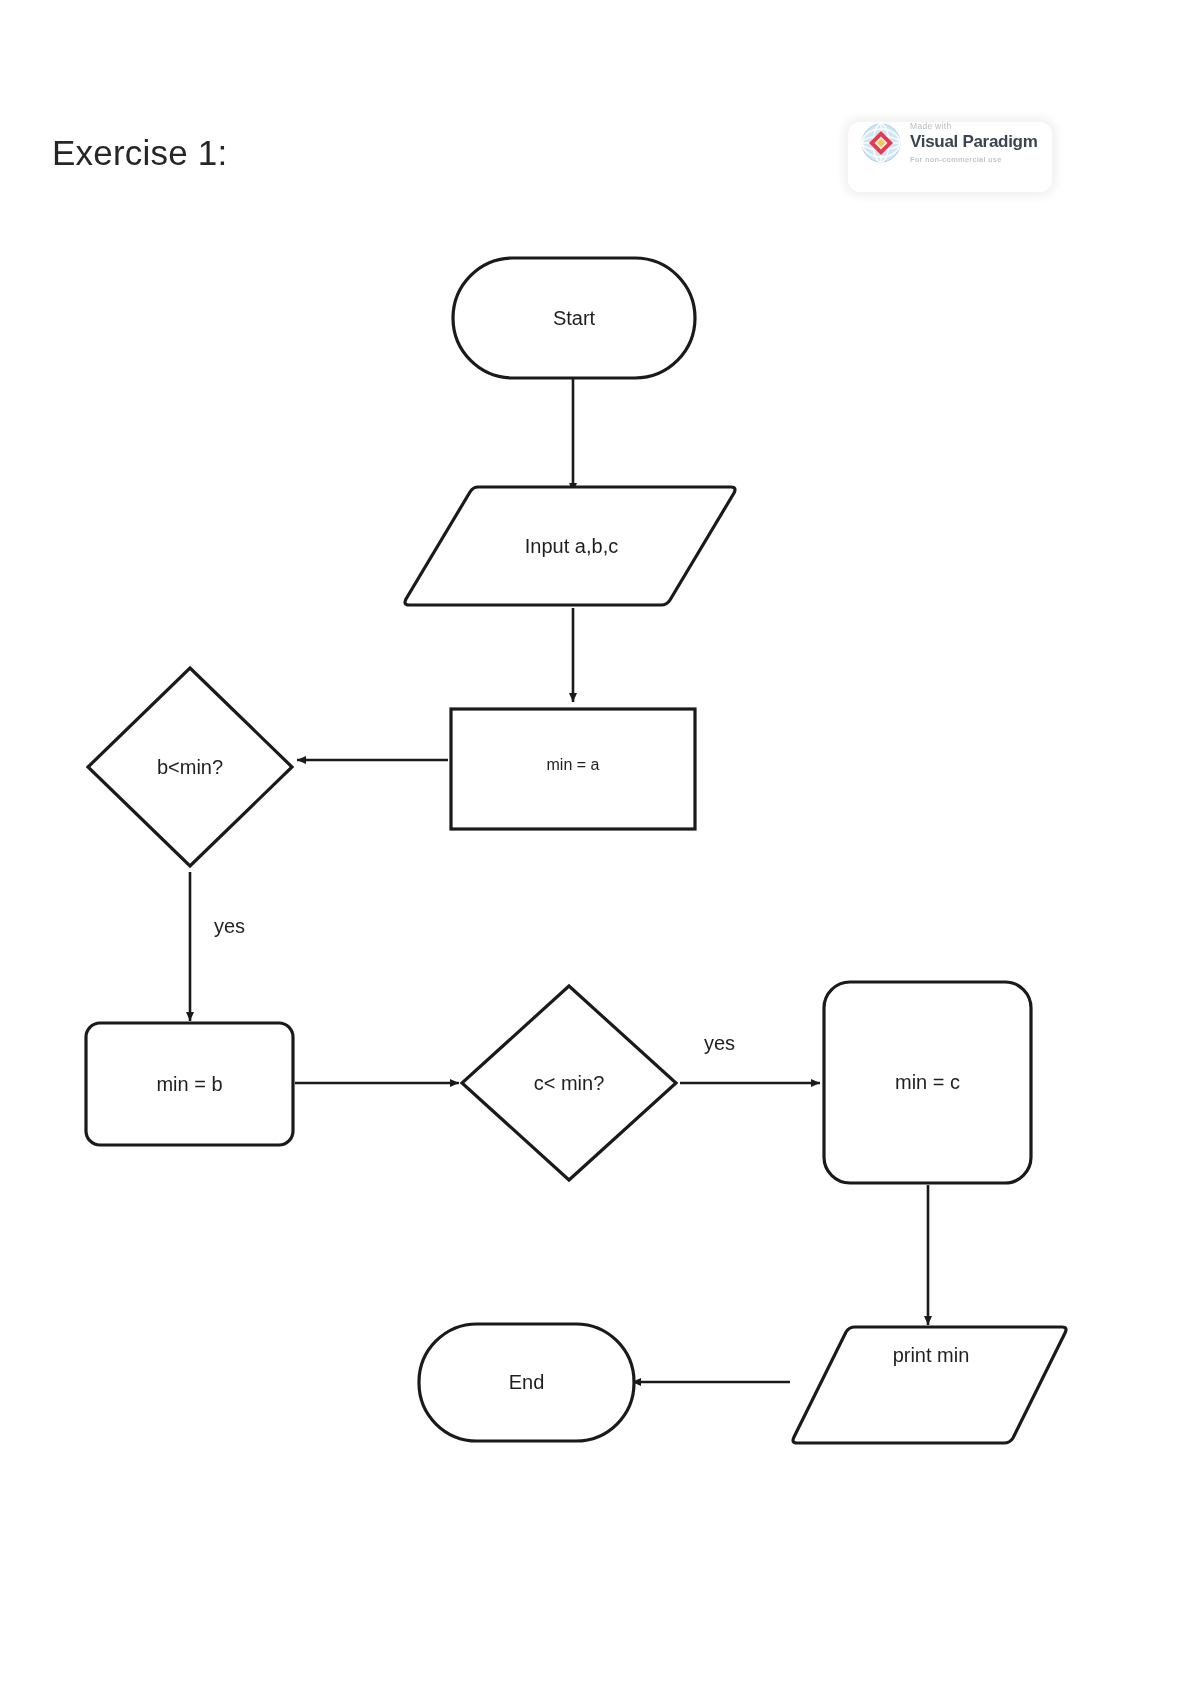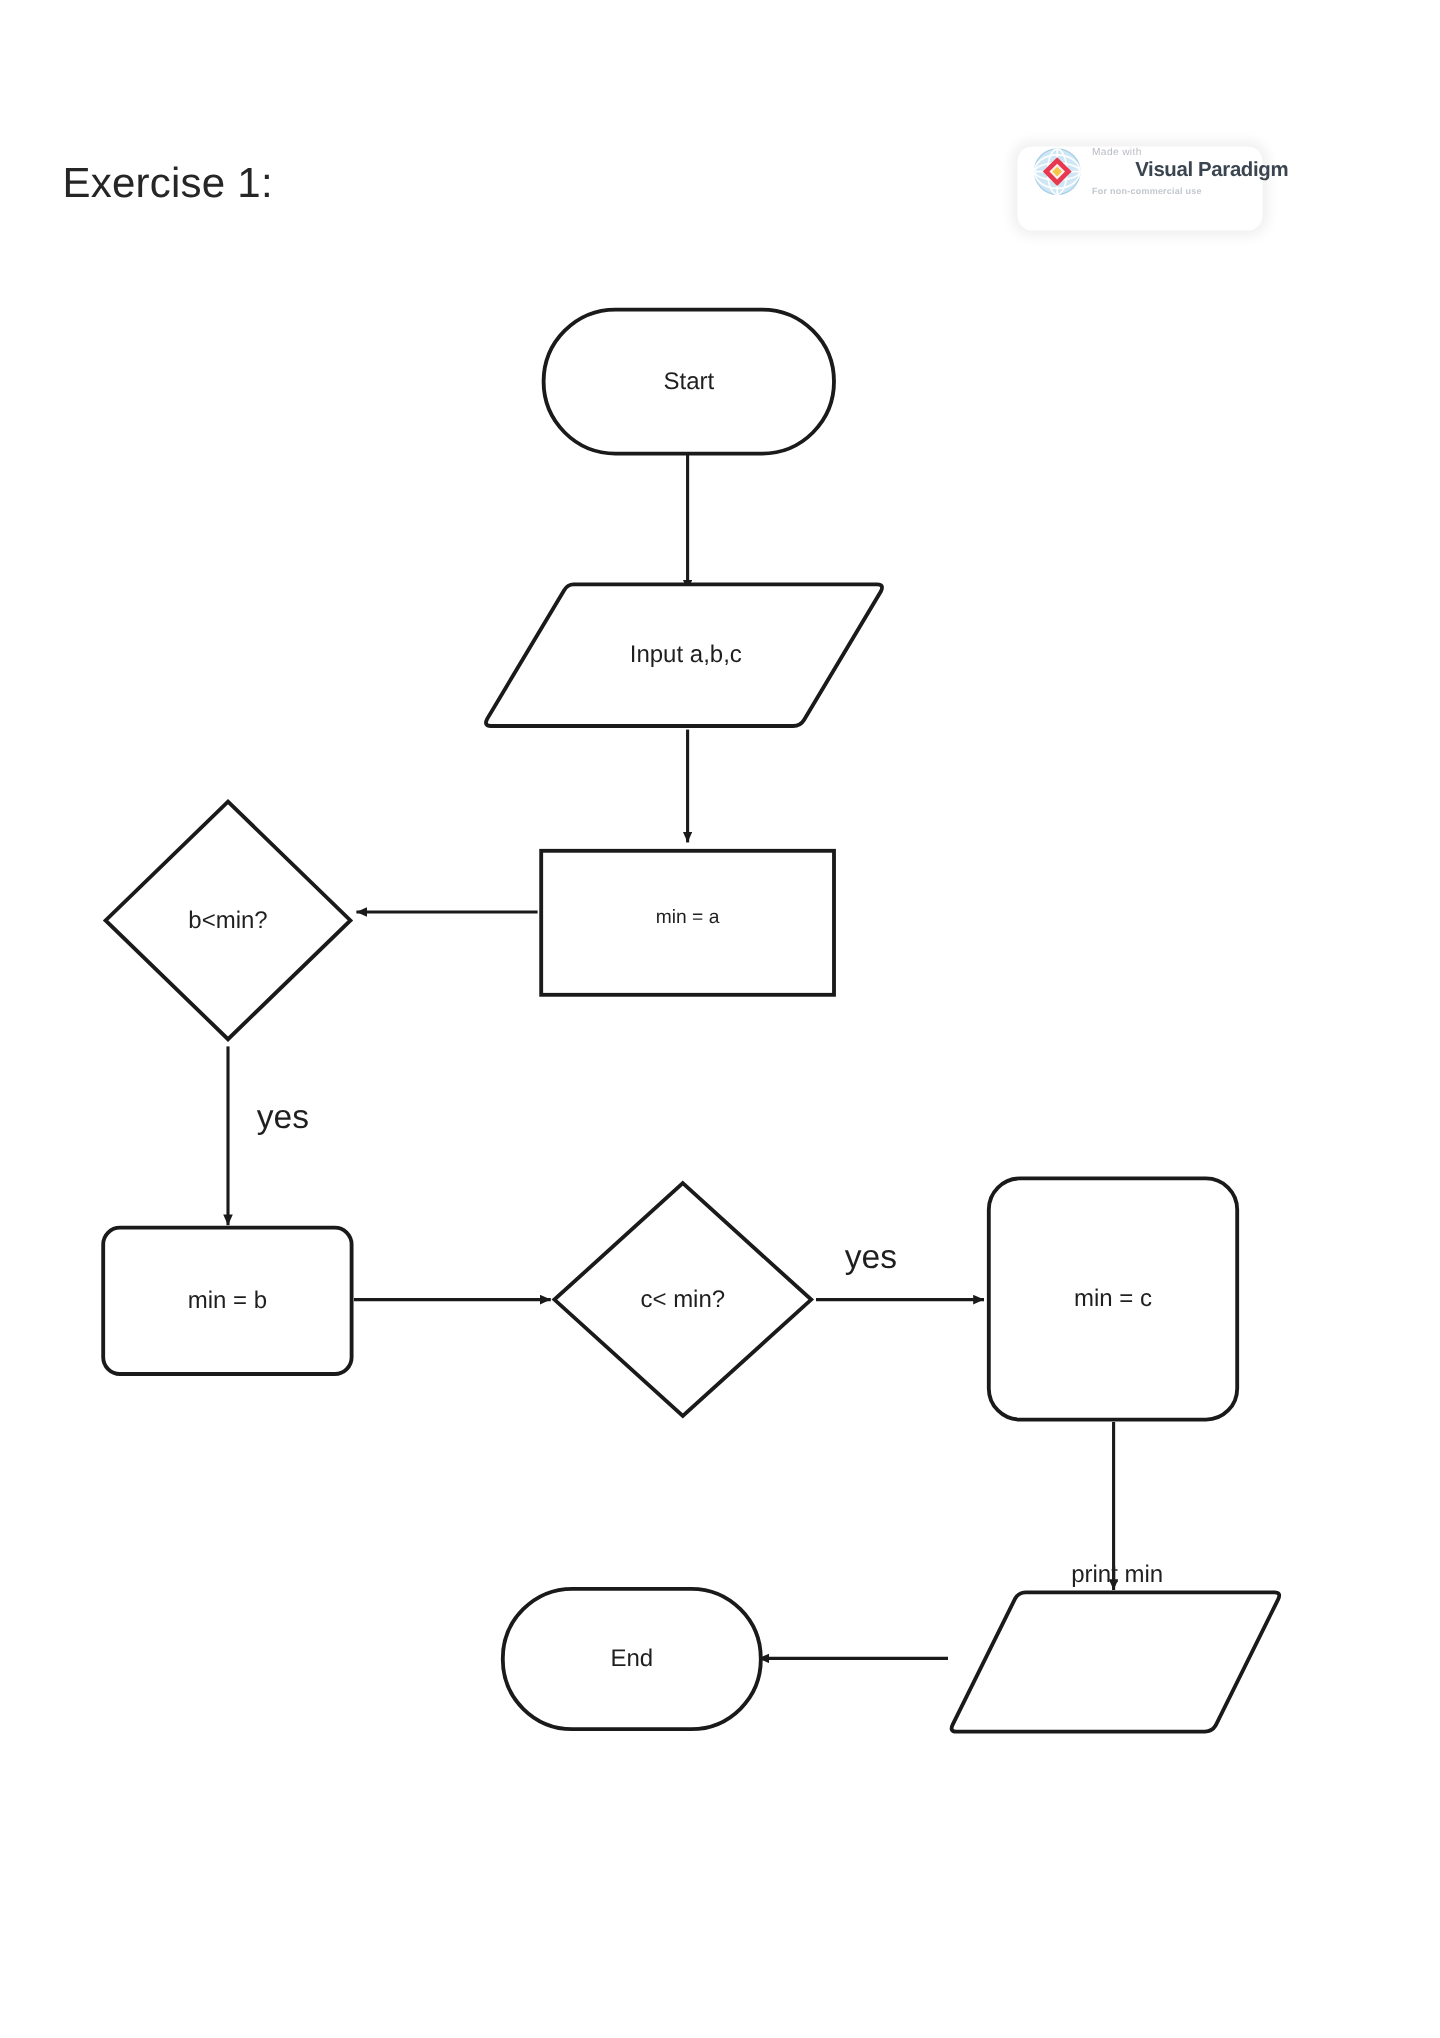--- a/index.html
+++ b/index.html
@@ -8,29 +8,29 @@
   #page-title{position:absolute;left:52px;top:133px;font-size:35px;color:#262626;
               letter-spacing:.2px;white-space:nowrap;}
   
   #vp-badge{position:absolute;left:848px;top:122px;width:204px;height:70px;
             background:#ffffff;border-radius:12px;
             box-shadow:0 0 9px 5px rgba(0,0,0,.055);
             display:flex;padding-left:12px;box-sizing:border-box;}
   #vp-globe{width:42px;height:42px;flex:0 0 42px;position:relative;}
   #vp-text{margin-left:8px;line-height:1;}
   .vp-made{font-size:8.5px;color:#b9bdc2;letter-spacing:.3px;margin-bottom:2px;}
-  .vp-name{font-size:17px;color:#3b4550;font-weight:bold;letter-spacing:-.3px;white-space:nowrap;margin-left:36px;}
+  .vp-name{font-size:17px;color:#3b4550;font-weight:bold;letter-spacing:-.3px;white-space:nowrap;}
   .vp-sub{font-size:7.5px;color:#c3c7cc;letter-spacing:.2px;margin-top:6px;white-space:nowrap;font-weight:bold;}
   
   #flow{position:absolute;left:0;top:0;width:1200px;height:1698px;}
   .nodelabel{position:absolute;display:flex;align-items:center;justify-content:center;
              text-align:center;pointer-events:none;}
   .lbl-lg{font-size:20px;color:#1f1f1f;}
   .lbl-sm{font-size:16px;color:#1f1f1f;}
-  .edgelabel{position:absolute;font-size:28px;color:#1f1f1f;text-align:right;}
+  .edgelabel{position:absolute;font-size:20px;color:#1f1f1f;text-align:right;}
 </style>
 </head>
 <body>
 
 <div id="page-title">Exercise 1:</div>
 
 <div id="vp-badge">
   <div id="vp-globe">
     <svg width="42" height="42" viewBox="0 0 42 42">
       <circle cx="21" cy="21" r="19" fill="#cfe7f5" stroke="#a9cfe6" stroke-width="1"></circle>
@@ -86,17 +86,17 @@
   </g>
 </svg>
 
 <div class="nodelabel lbl-lg" style="left:453px;top:258px;width:242px;height:120px;">Start</div>
 <div class="nodelabel lbl-lg" style="left:409px;top:487px;width:325px;height:118px;">Input a,b,c</div>
 <div class="nodelabel lbl-sm" style="left:451px;top:709px;width:244px;height:112px;">min = a</div>
 <div class="nodelabel lbl-lg" style="left:88px;top:708px;width:204px;height:118px;">b&lt;min?</div>
 <div class="nodelabel lbl-lg" style="left:86px;top:1023px;width:207px;height:122px;">min = b</div>
 <div class="nodelabel lbl-lg" style="left:469px;top:1024px;width:200px;height:118px;">c&lt; min?</div>
 <div class="nodelabel lbl-lg" style="left:824px;top:982px;width:207px;height:201px;">min = c</div>
-<div class="nodelabel lbl-lg" style="left:797px;top:1254px;width:268px;height:116px;">print min</div>
+<div class="nodelabel lbl-lg" style="left:797px;top:1297px;width:268px;height:116px;">print min</div>
 <div class="nodelabel lbl-lg" style="left:419px;top:1324px;width:215px;height:117px;">End</div>
 
 <div class="edgelabel" style="left:214px;top:915px;">yes</div>
 <div class="edgelabel" style="left:704px;top:1032px;">yes</div>
 
 </body></html>

